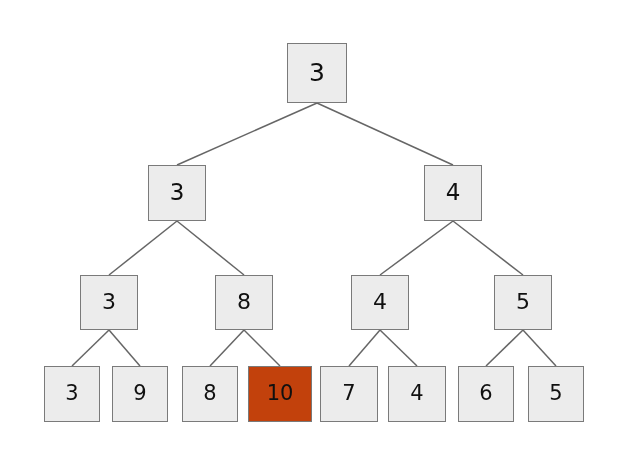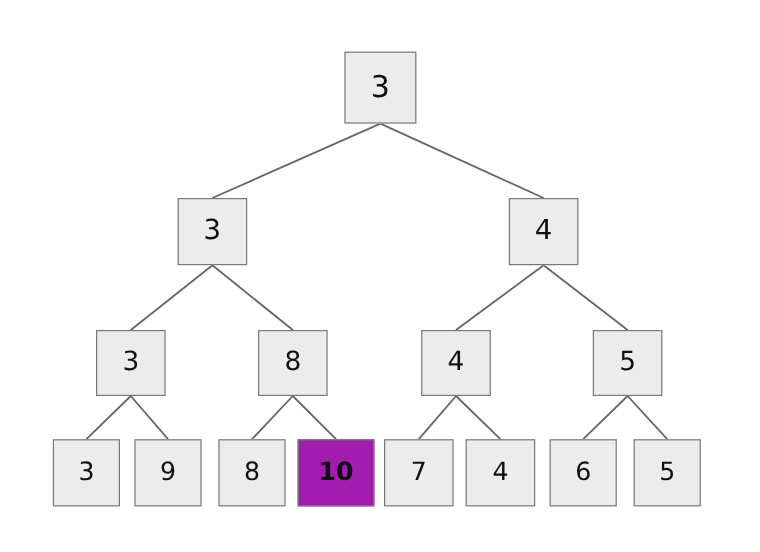--- a/index.html
+++ b/index.html
@@ -94,21 +94,21 @@
       </div>
       <div class="tree-node" style="left: 44px; top: 366px; width: 56px; height: 56px; font-size: 21px; background: rgb(236, 236, 236); border-color: rgb(122, 122, 122); color: rgb(16, 16, 16);">
         <span class="node-label">3</span>
       </div>
       <div class="tree-node" style="left: 112px; top: 366px; width: 56px; height: 56px; font-size: 21px; background: rgb(236, 236, 236); border-color: rgb(122, 122, 122); color: rgb(16, 16, 16);">
         <span class="node-label">9</span>
       </div>
       <div class="tree-node" style="left: 182px; top: 366px; width: 56px; height: 56px; font-size: 21px; background: rgb(236, 236, 236); border-color: rgb(122, 122, 122); color: rgb(16, 16, 16);">
         <span class="node-label">8</span>
       </div>
-      <div class="tree-node" style="left: 248px; top: 366px; width: 64px; height: 56px; font-size: 21px; background: #a21caf; border-color: rgb(122, 122, 122); color: rgb(16, 16, 16); font-weight: bold;">
+      <div class="tree-node" style="left: 248px; top: 366px; width: 64px; height: 56px; font-size: 21px; background: #c2410c; border-color: rgb(122, 122, 122); color: rgb(16, 16, 16);">
         <span class="node-label">10</span>
       </div>
       <div class="tree-node" style="left: 320px; top: 366px; width: 58px; height: 56px; font-size: 21px; background: rgb(236, 236, 236); border-color: rgb(122, 122, 122); color: rgb(16, 16, 16);">
         <span class="node-label">7</span>
       </div>
       <div class="tree-node" style="left: 388px; top: 366px; width: 58px; height: 56px; font-size: 21px; background: rgb(236, 236, 236); border-color: rgb(122, 122, 122); color: rgb(16, 16, 16);">
         <span class="node-label">4</span>
       </div>
       <div class="tree-node" style="left: 458px; top: 366px; width: 56px; height: 56px; font-size: 21px; background: rgb(236, 236, 236); border-color: rgb(122, 122, 122); color: rgb(16, 16, 16);">
         <span class="node-label">6</span>

